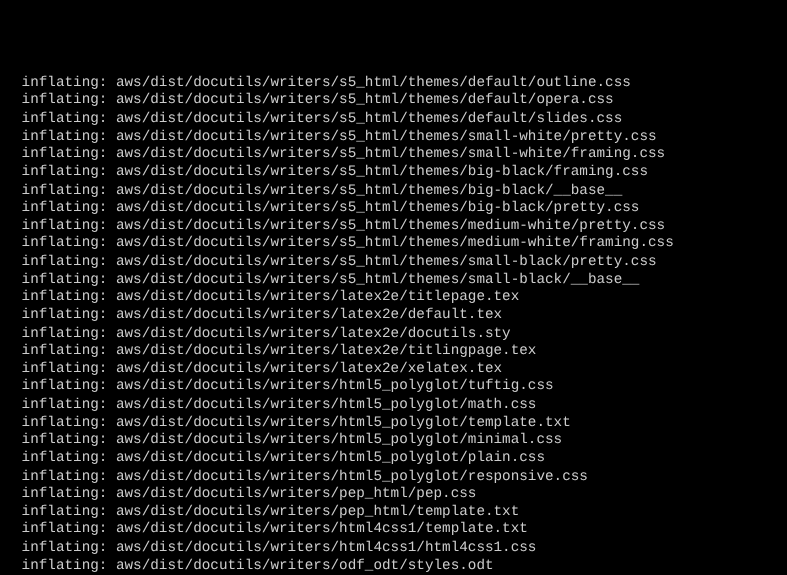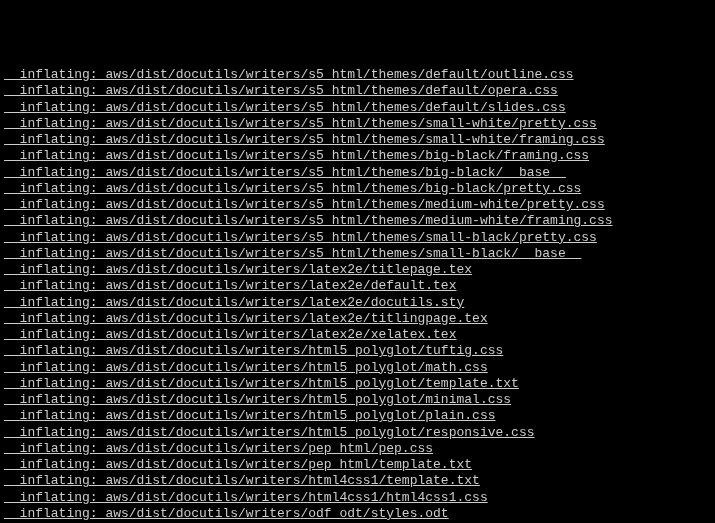--- a/index.html
+++ b/index.html
@@ -8,21 +8,21 @@
       color: #ccc;
       font-family: 'Courier New', Consolas, monospace;
       font-size: 13px;
       line-height: 1.25;
       padding: 2px 4px;
       width: 715px;
       height: 523px;
       overflow: hidden;
       white-space: pre;
     }
-    .line { display: block; text-decoration: underline; }
+    .line { display: block; }
   </style>
 </head>
 <body>
 
 
 
 <div id="terminal"><span class="line">  inflating: aws/dist/docutils/writers/s5_html/themes/default/outline.css</span><span class="line">  inflating: aws/dist/docutils/writers/s5_html/themes/default/opera.css</span><span class="line">  inflating: aws/dist/docutils/writers/s5_html/themes/default/slides.css</span><span class="line">  inflating: aws/dist/docutils/writers/s5_html/themes/small-white/pretty.css</span><span class="line">  inflating: aws/dist/docutils/writers/s5_html/themes/small-white/framing.css</span><span class="line">  inflating: aws/dist/docutils/writers/s5_html/themes/big-black/framing.css</span><span class="line">  inflating: aws/dist/docutils/writers/s5_html/themes/big-black/__base__</span><span class="line">  inflating: aws/dist/docutils/writers/s5_html/themes/big-black/pretty.css</span><span class="line">  inflating: aws/dist/docutils/writers/s5_html/themes/medium-white/pretty.css</span><span class="line">  inflating: aws/dist/docutils/writers/s5_html/themes/medium-white/framing.css</span><span class="line">  inflating: aws/dist/docutils/writers/s5_html/themes/small-black/pretty.css</span><span class="line">  inflating: aws/dist/docutils/writers/s5_html/themes/small-black/__base__</span><span class="line">  inflating: aws/dist/docutils/writers/latex2e/titlepage.tex</span><span class="line">  inflating: aws/dist/docutils/writers/latex2e/default.tex</span><span class="line">  inflating: aws/dist/docutils/writers/latex2e/docutils.sty</span><span class="line">  inflating: aws/dist/docutils/writers/latex2e/titlingpage.tex</span><span class="line">  inflating: aws/dist/docutils/writers/latex2e/xelatex.tex</span><span class="line">  inflating: aws/dist/docutils/writers/html5_polyglot/tuftig.css</span><span class="line">  inflating: aws/dist/docutils/writers/html5_polyglot/math.css</span><span class="line">  inflating: aws/dist/docutils/writers/html5_polyglot/template.txt</span><span class="line">  inflating: aws/dist/docutils/writers/html5_polyglot/minimal.css</span><span class="line">  inflating: aws/dist/docutils/writers/html5_polyglot/plain.css</span><span class="line">  inflating: aws/dist/docutils/writers/html5_polyglot/responsive.css</span><span class="line">  inflating: aws/dist/docutils/writers/pep_html/pep.css</span><span class="line">  inflating: aws/dist/docutils/writers/pep_html/template.txt</span><span class="line">  inflating: aws/dist/docutils/writers/html4css1/template.txt</span><span class="line">  inflating: aws/dist/docutils/writers/html4css1/html4css1.css</span><span class="line">  inflating: aws/dist/docutils/writers/odf_odt/styles.odt</span><span class="line">You can now run: /usr/local/bin/aws --version</span></div>
 
 
 

